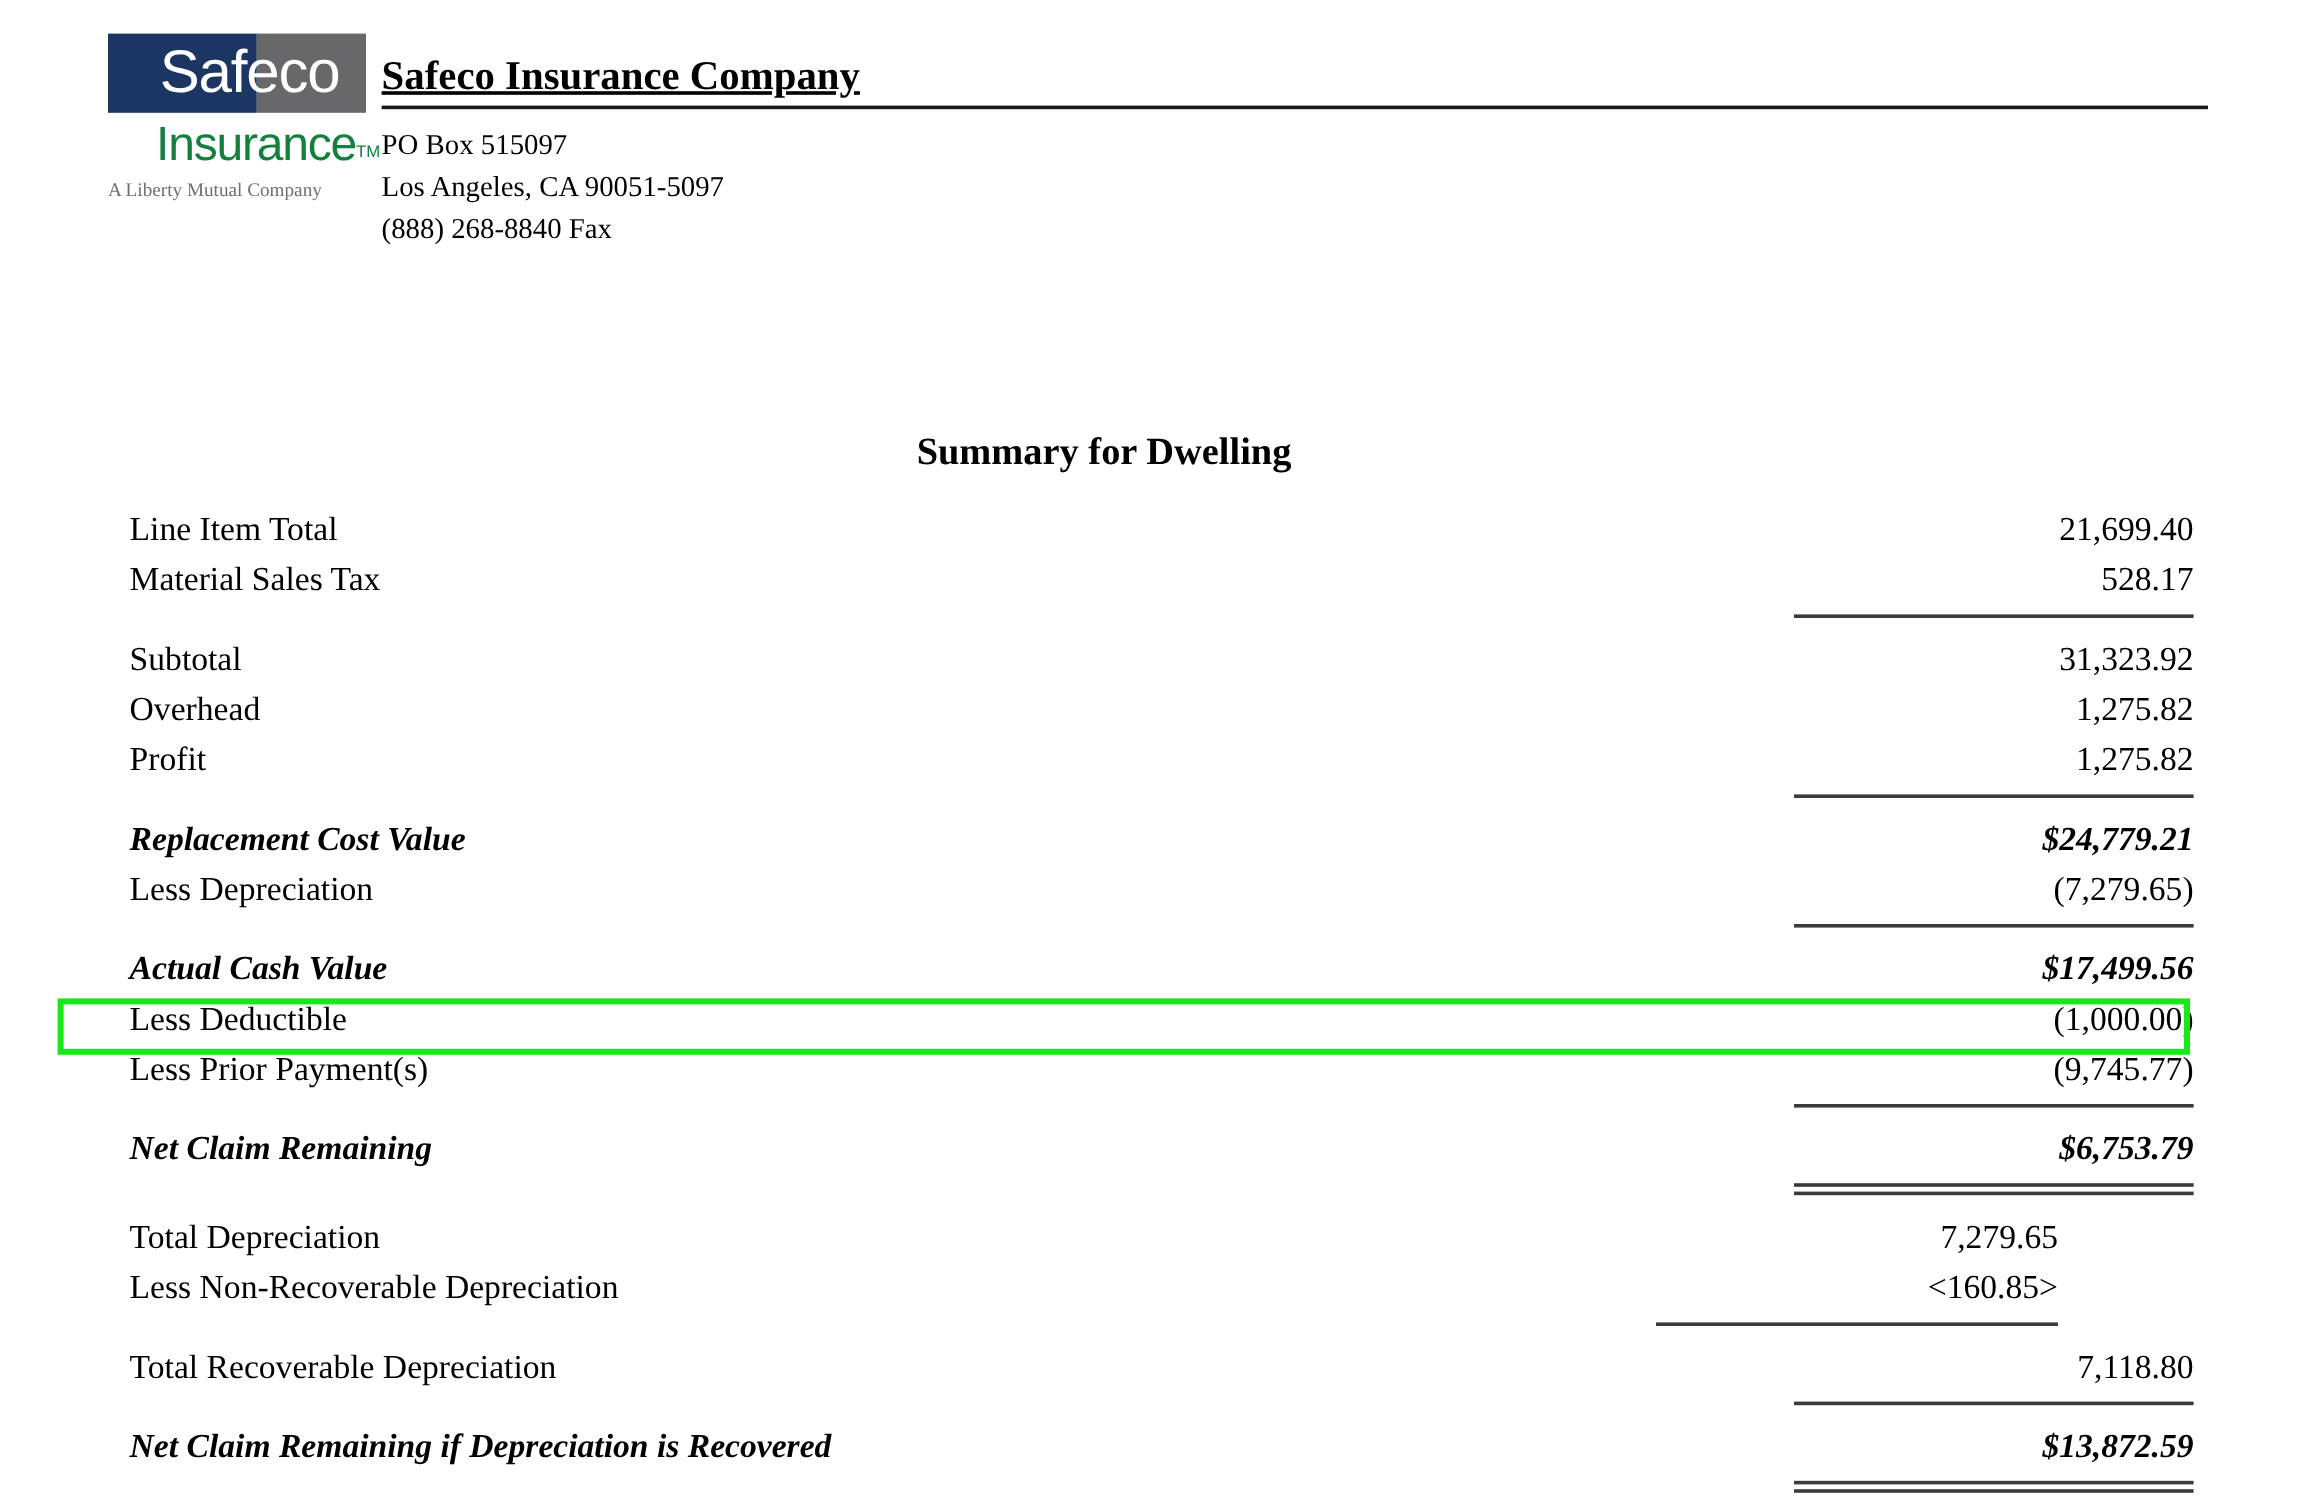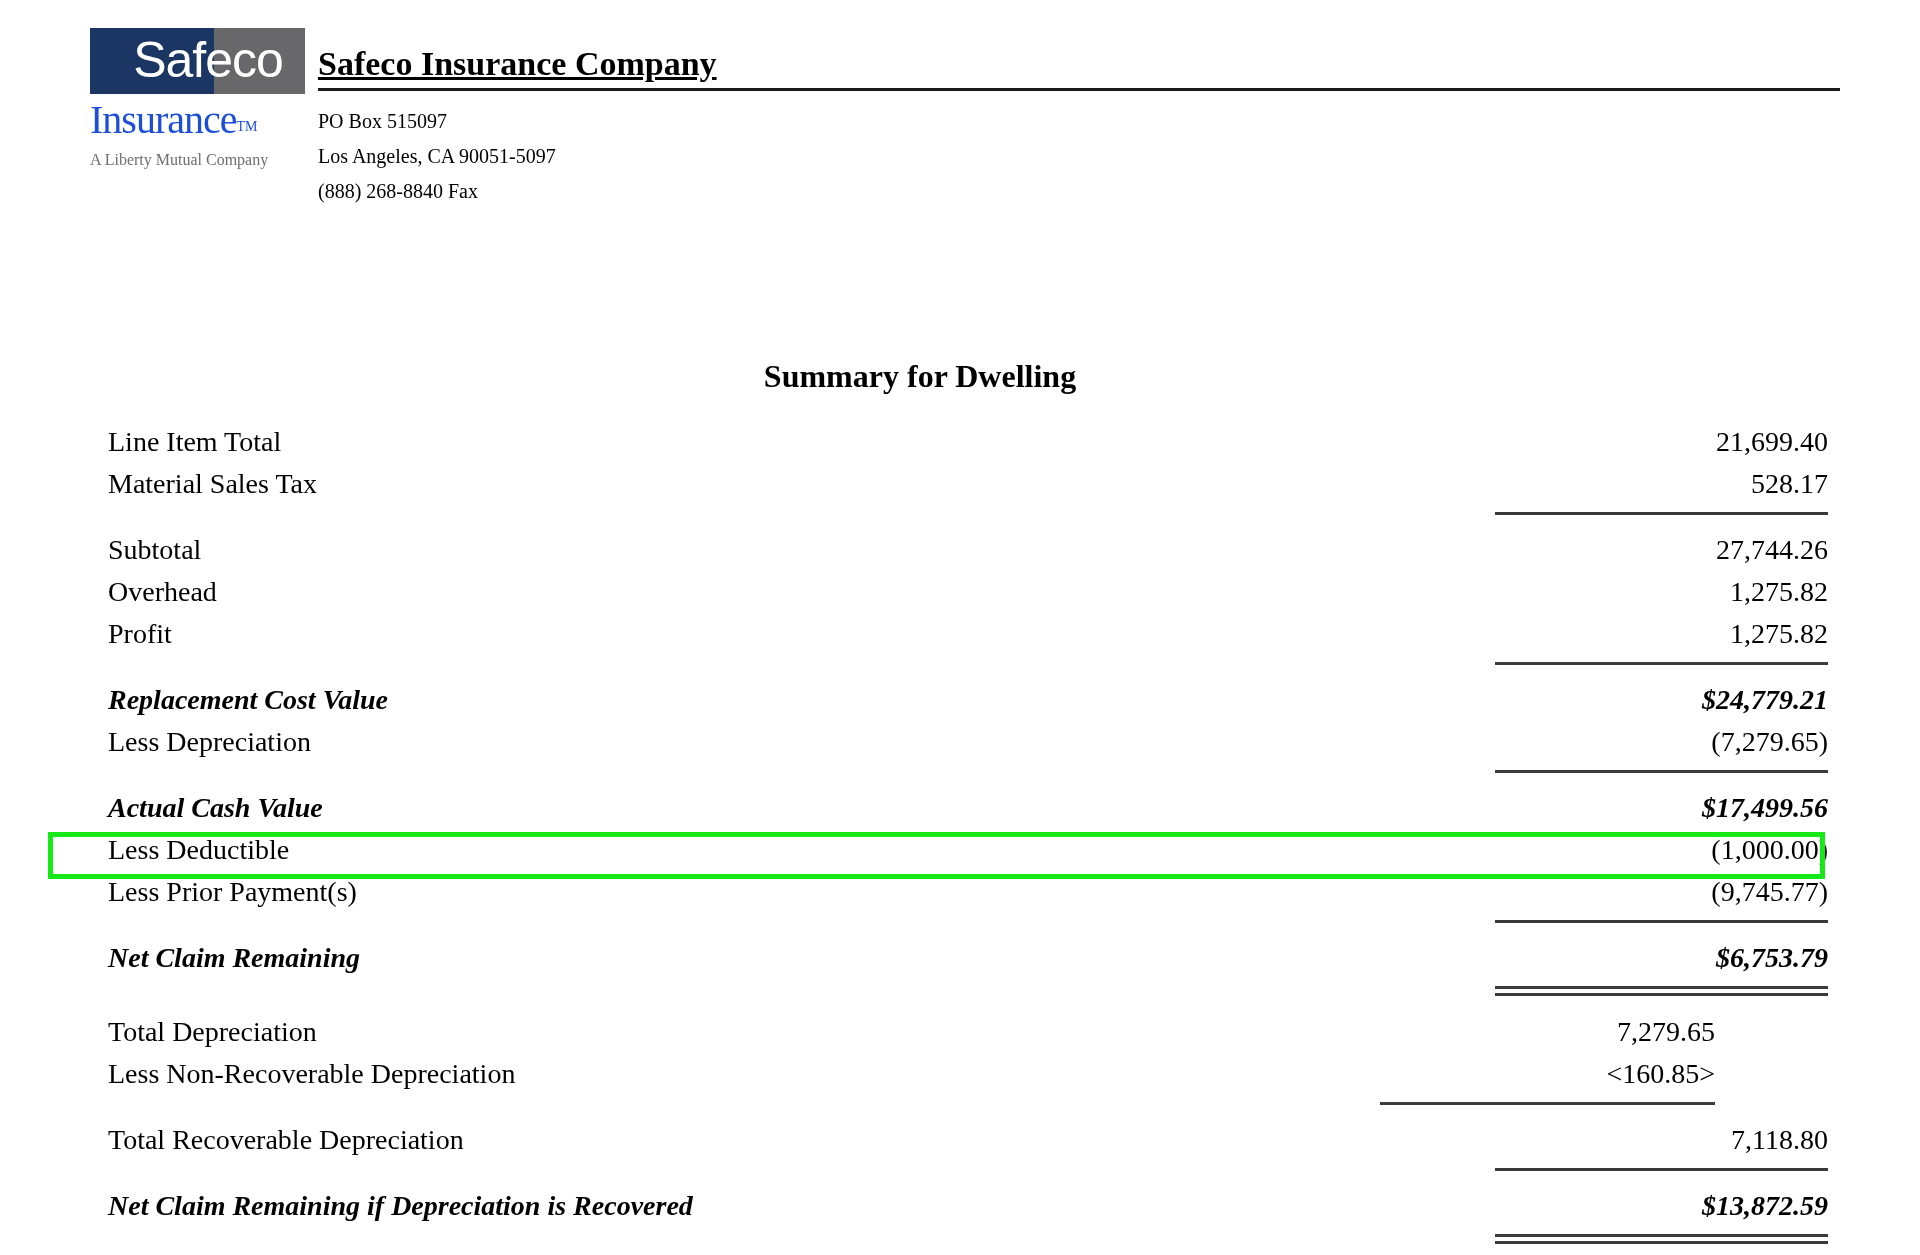--- a/index.html
+++ b/index.html
@@ -53,27 +53,28 @@
     text-align: center;
     font-family: "Liberation Sans", "DejaVu Sans", sans-serif;
     font-size: 50px;
     font-weight: 400;
     letter-spacing: -1px;
     color: #ffffff;
     white-space: nowrap;
   }
   #logo-insurance-line {
     margin-top: 4px;
-    font-family: Liberation Serif, serif;
+    font-family: Liberation Sans, sans-serif;
     font-size: 40px;
     font-weight: 400;
     letter-spacing: -1px;
-    color: #1d4ed8;
+    color: #15803d;
     line-height: 44px;
     white-space: nowrap;
+    margin-left: 40px;
   }
   #logo-tm {
     font-size: 14px;
     vertical-align: 2px;
     letter-spacing: 0;
   }
   #logo-tagline {
     margin-top: 2px;
     font-family: "Liberation Serif", "DejaVu Serif", serif;
     font-size: 16px;
@@ -95,21 +96,21 @@
     text-decoration: underline;
   }
   #company-rule {
     margin-top: 4px;
     width: 1522px;
     height: 0;
     border-top: 3px solid #1a1a1a;
   }
   #company-address {
     margin-top: 13px;
-    font-size: 20px;
+    font-size: 24px;
     line-height: 35px;
   }
   .addr-line { white-space: nowrap; }
 
   
   #summary {
     position: absolute;
     left: 0;
     top: 358px;
     width: 1920px;
@@ -233,21 +234,21 @@
     <span class="value">528.17</span>
   </div>
 
   <div class="rule">
       <div class="bar"></div>
     </div>
   <div class="gap-sm"></div>
 
   <div class="row">
     <span class="label">Subtotal</span>
-    <span class="value">27,744.26</span>
+    <span class="value">31,323.92</span>
   </div>
 
   <div class="row">
     <span class="label">Overhead</span>
     <span class="value">1,275.82</span>
   </div>
 
   <div class="row">
     <span class="label">Profit</span>
     <span class="value">1,275.82</span>

